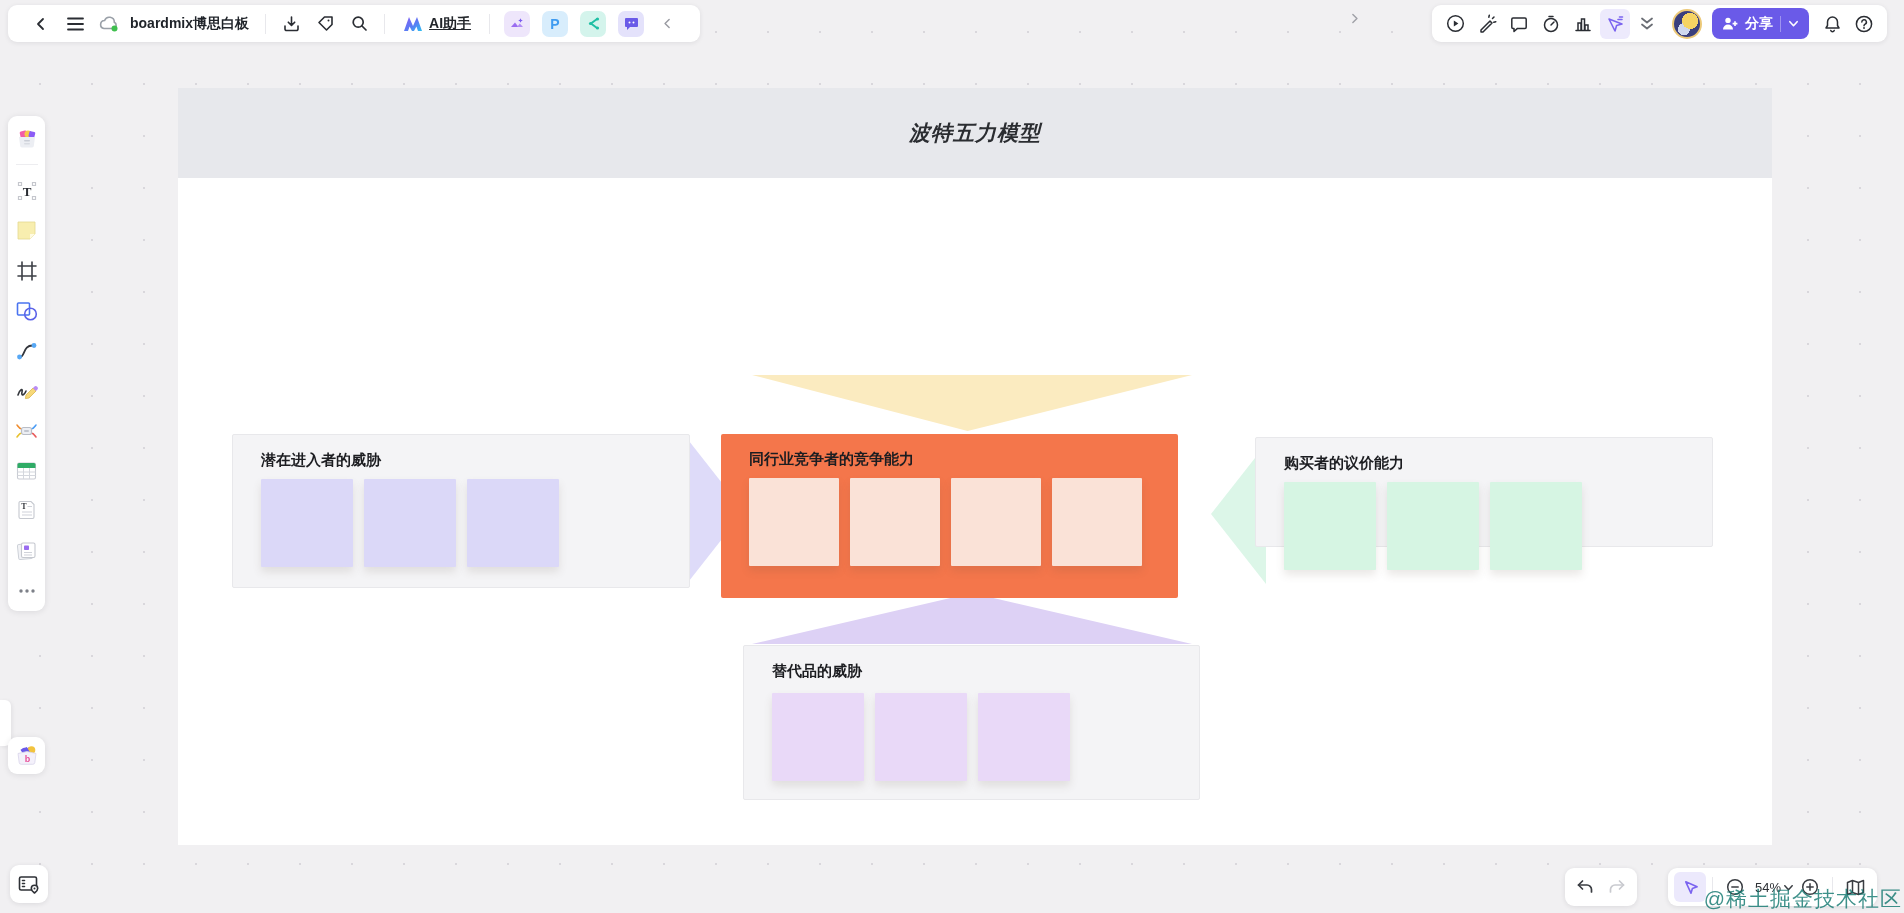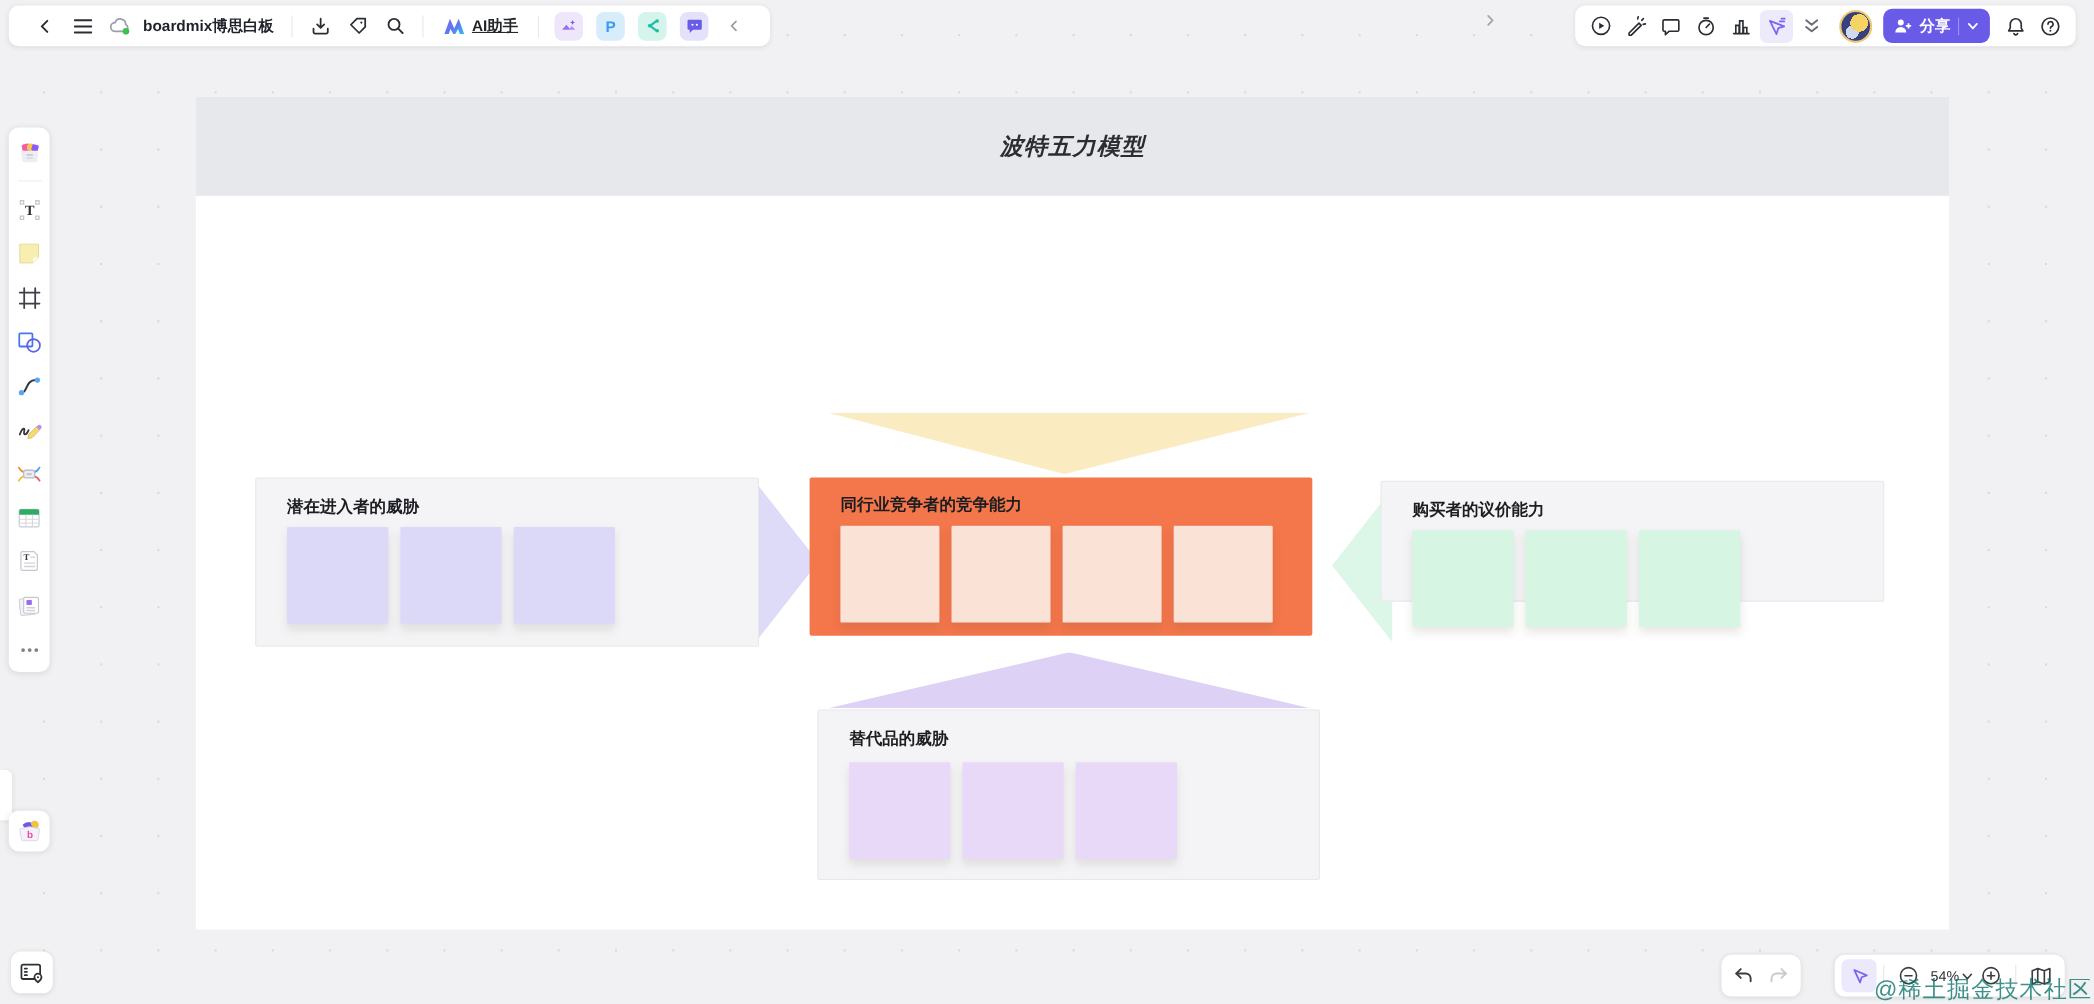--- a/index.html
+++ b/index.html
@@ -24,21 +24,21 @@
   .force { position:absolute; border-radius:2px; }
   .force.gray { background:#f4f4f6; border:1px solid #e8e8eb; }
   .force-label { position:absolute; left:28px; top:16px; font-size:15px; font-weight:700; color:#1c1d21; }
   .notes { position:absolute; left:28px; top:44px; display:flex; gap:11px; }
   .note { width:92px; height:88px; box-shadow:0 5px 9px rgba(90,80,60,.13); border-radius:1px; }
   .arrow { position:absolute; }
   #box-top    { left:740px; top:222px; width:458px; height:152px; }
   #arrow-down { left:752px; top:375px; width:440px; height:56px; clip-path:polygon(0 0,100% 0,49% 100%); }
   #box-left   { left:232px; top:434px; width:458px; height:154px; }
   #arrow-right{ left:689px; top:441px; width:55px; height:140px; clip-path:polygon(0 0,100% 50%,0 100%); }
-  #box-center { left:736px; top:434px; width:457px; height:144px; }
+  #box-center { left:721px; top:434px; width:457px; height:164px; }
   #box-center .note { width:90px; }
   #box-right  { left:1255px; top:437px; width:458px; height:110px; }
   #arrow-left { left:1211px; top:444px; width:55px; height:140px; clip-path:polygon(100% 0,0 50%,100% 100%); }
   #arrow-up   { left:752px; top:593px; width:440px; height:51px; clip-path:polygon(50% 0,100% 100%,0 100%); }
   #box-bottom { left:743px; top:645px; width:457px; height:155px; }
   #box-bottom .notes { top:47px; }
 
   
   .bar {
     position:absolute; background:#fff; border-radius:9px;

